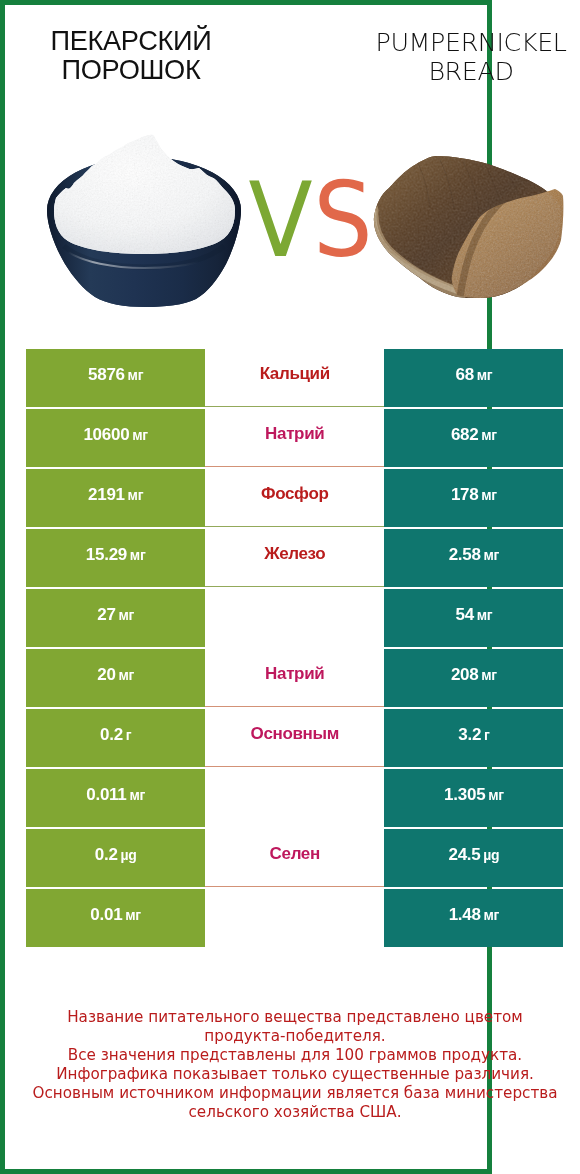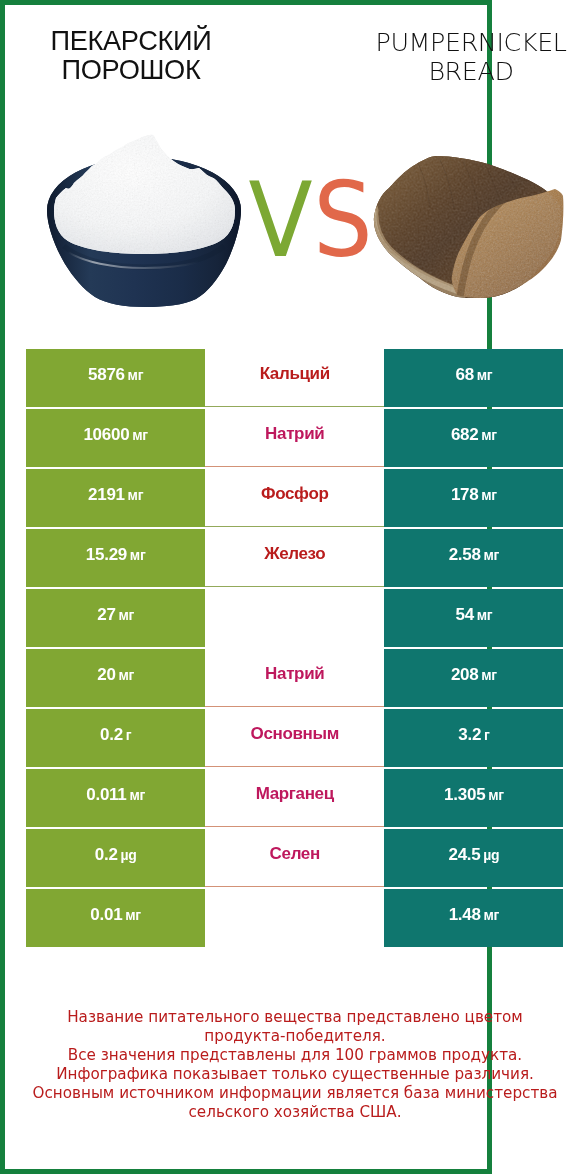--- a/index.html
+++ b/index.html
@@ -372,23 +372,20 @@
         <div class="cell right">
           <span>3.2</span>
           <span class="u">г</span>
         </div>
       </div>
       <div class="row">
         <div class="cell left">
           <span>0.011</span>
           <span class="u">мг</span>
         </div>
-        <div class="cell mid orange">
-          <span>Марганец</span>
-        </div>
         <div class="cell right">
           <span>1.305</span>
           <span class="u">мг</span>
         </div>
       </div>
       <div class="row">
         <div class="cell left">
           <span>0.2</span>
           <span class="u">µg</span>
         </div>

